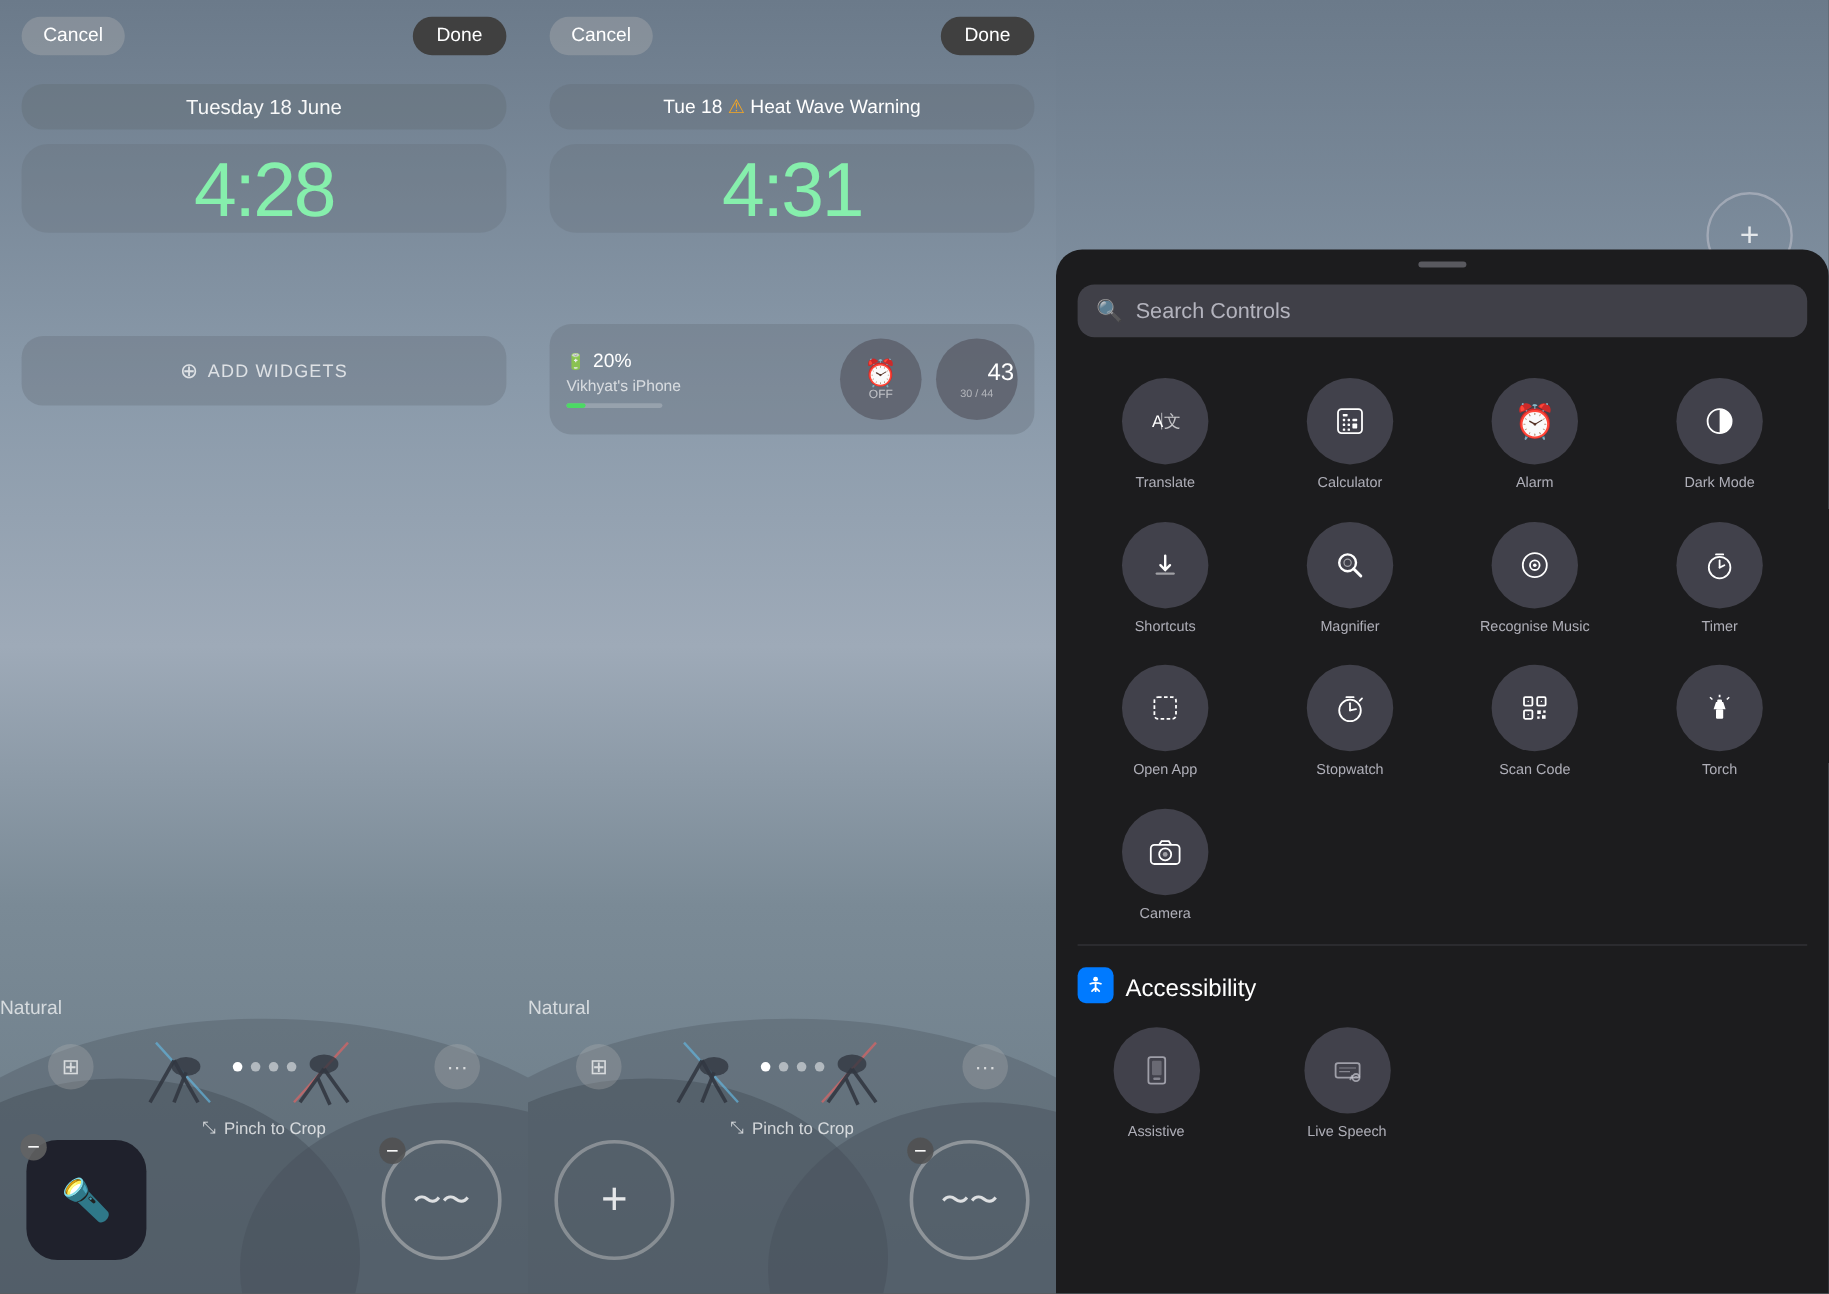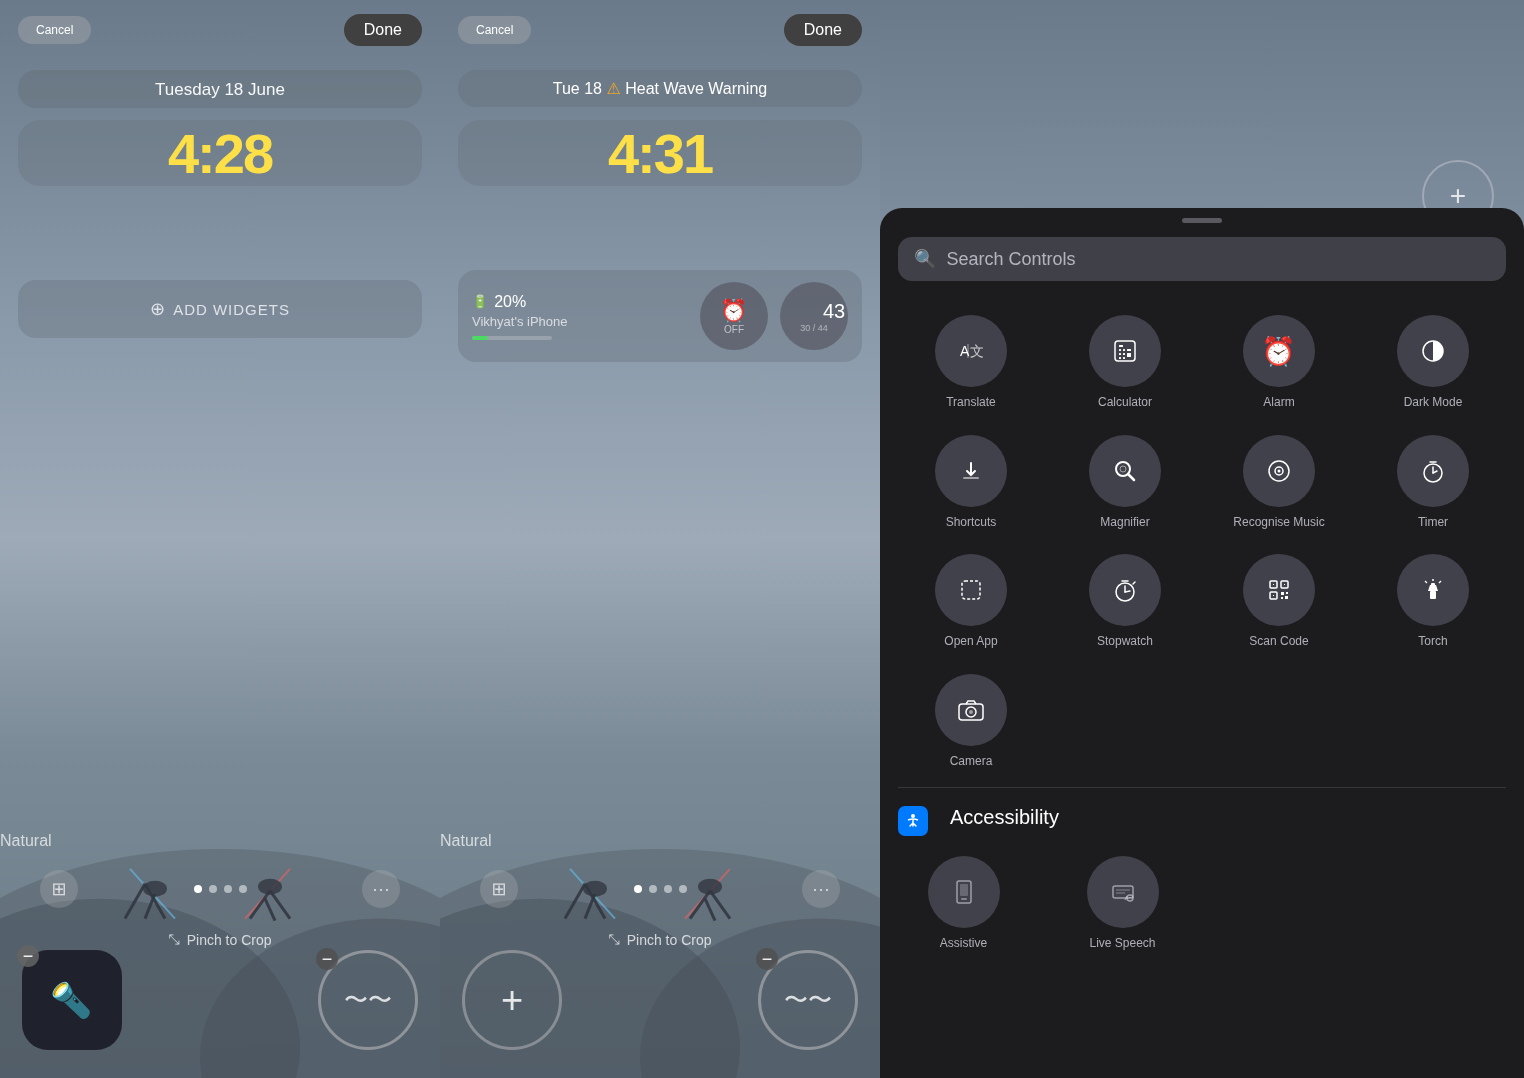--- a/index.html
+++ b/index.html
@@ -45,21 +45,21 @@
       justify-content: space-between;
       align-items: center;
       padding: 0 18px;
     }
 
     .btn-cancel {
       background: rgba(180,180,180,0.35);
       border: none;
       border-radius: 20px;
       color: #fff;
-      font-size: 12px;
+      font-size: 16px;
       padding: 7px 18px;
       cursor: pointer;
     }
 
     .btn-done {
       background: #404040;
       border: none;
       border-radius: 20px;
       color: #fff;
       font-size: 16px;
@@ -89,23 +89,23 @@
       position: absolute;
       top: 120px;
       left: 18px;
       right: 18px;
       background: rgba(100,110,120,0.3);
       border-radius: 22px;
       text-align: center;
       padding: 6px 0 4px;
     }
     .panel1-time {
-      color: #fde047;
-      font-size: 56px;
-      font-weight: 700;
+      color: #86efac;
+      font-size: 64px;
+      font-weight: 400;
       letter-spacing: -2px;
       line-height: 1;
     }
 
     .panel1-widgets-box {
       position: absolute;
       top: 280px;
       left: 18px;
       right: 18px;
       background: rgba(100,110,120,0.35);
@@ -463,22 +463,22 @@
 
     
     .drawer-divider {
       height: 1px;
       background: rgba(120,120,130,0.3);
       margin: 8px 18px;
     }
 
     .section-header {
       display: flex;
-      align-items: flex-start;
-      gap: 22px;
+      align-items: flex-end;
+      gap: 10px;
       padding: 10px 18px 6px;
     }
     .section-icon {
       width: 30px; height: 30px;
       border-radius: 7px;
       background: #007aff;
       display: flex; align-items: center; justify-content: center;
       font-size: 16px;
       color: #fff;
     }

